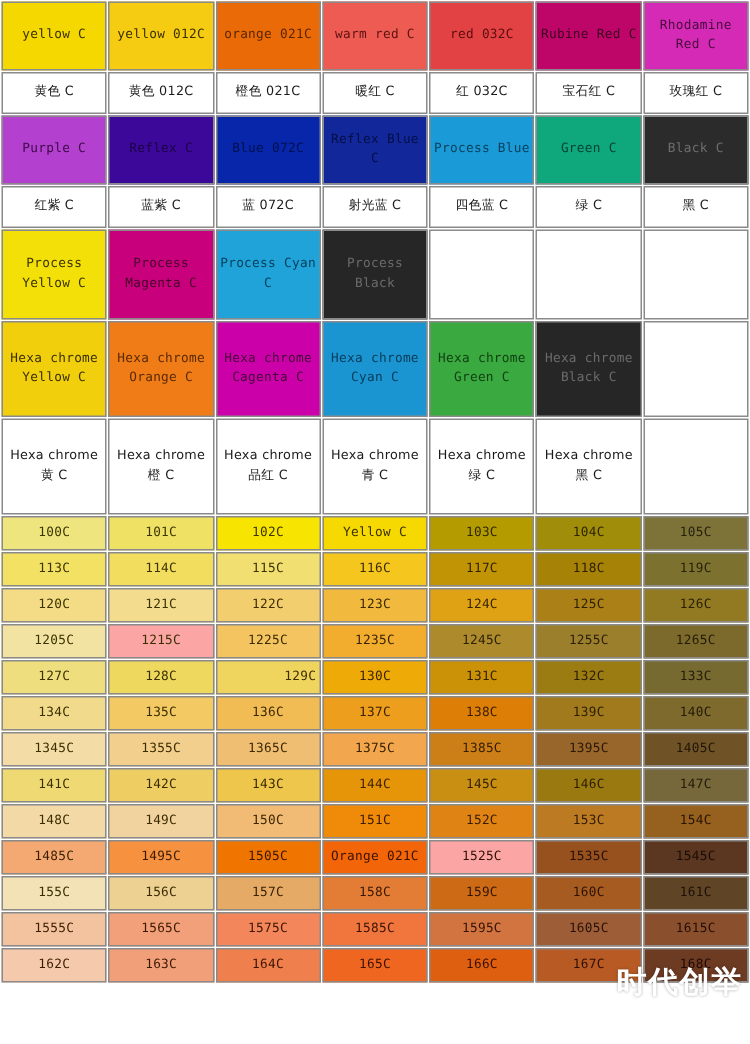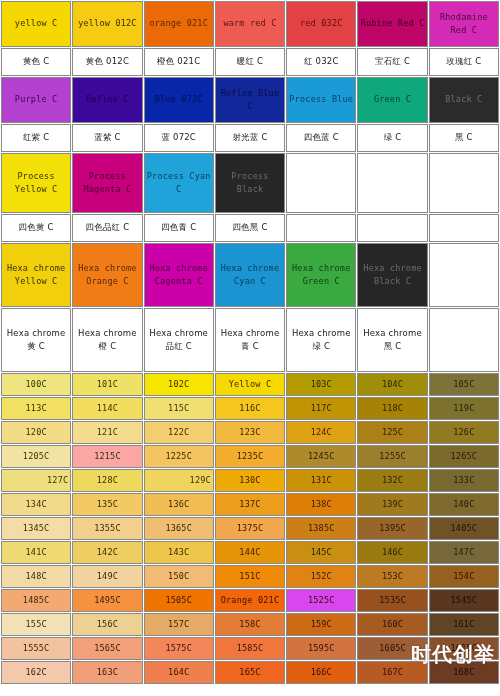--- a/index.html
+++ b/index.html
@@ -201,43 +201,20 @@
             <span class="cell-inner"></span>
           </td>
           <td class="sw-proc blank-cell" style="background: rgb(255, 255, 255); color: rgb(0, 0, 0);">
             <span class="cell-inner"></span>
           </td>
           <td class="sw-proc blank-cell" style="background: rgb(255, 255, 255); color: rgb(0, 0, 0);">
             <span class="cell-inner"></span>
           </td>
         </tr>
       <tr>
-          <td class="cn-label">
-            <span class="cell-inner">四色黄 C</span>
-          </td>
-          <td class="cn-label">
-            <span class="cell-inner">四色品红 C</span>
-          </td>
-          <td class="cn-label">
-            <span class="cell-inner">四色青 C</span>
-          </td>
-          <td class="cn-label">
-            <span class="cell-inner">四色黑 C</span>
-          </td>
-          <td class="cn-label blank-cell">
-            <span class="cell-inner"></span>
-          </td>
-          <td class="cn-label blank-cell">
-            <span class="cell-inner"></span>
-          </td>
-          <td class="cn-label blank-cell">
-            <span class="cell-inner"></span>
-          </td>
-        </tr>
-      <tr>
           <td class="sw-hexa" style="background: rgb(242, 207, 12); color: rgb(58, 48, 0);">
             <span class="cell-inner">Hexa chrome Yellow C</span>
           </td>
           <td class="sw-hexa" style="background: rgb(239, 124, 23); color: rgb(90, 42, 0);">
             <span class="cell-inner">Hexa chrome Orange C</span>
           </td>
           <td class="sw-hexa" style="background: rgb(204, 0, 168); color: rgb(70, 0, 58);">
             <span class="cell-inner">Hexa chrome Cagenta C</span>
           </td>
           <td class="sw-hexa" style="background: rgb(27, 149, 210); color: rgb(8, 59, 88);">
@@ -364,21 +341,21 @@
             <span class="cell-inner">1245C</span>
           </td>
           <td class="num-cell" style="background: rgb(155, 127, 44); color: rgb(41, 31, 5);">
             <span class="cell-inner">1255C</span>
           </td>
           <td class="num-cell" style="background: rgb(124, 106, 44); color: rgb(35, 27, 6);">
             <span class="cell-inner">1265C</span>
           </td>
         </tr>
         <tr>
-          <td class="num-cell" style="background: rgb(238, 222, 126); color: rgb(58, 50, 0); text-align: right;">
+          <td class="num-cell" style="background: rgb(238, 222, 126); color: rgb(58, 50, 0);">
             <span class="cell-inner">127C</span>
           </td>
           <td class="num-cell" style="background: rgb(238, 216, 94); color: rgb(58, 49, 0);">
             <span class="cell-inner">128C</span>
           </td>
           <td class="num-cell" style="background: rgb(239, 212, 94); color: rgb(58, 48, 0); text-align: right;">
             <span class="cell-inner">129C</span>
           </td>
           <td class="num-cell" style="background: rgb(238, 170, 6); color: rgb(58, 35, 0);">
             <span class="cell-inner">130C</span>
@@ -491,21 +468,21 @@
           </td>
           <td class="num-cell" style="background: rgb(245, 145, 63); color: rgb(58, 27, 0);">
             <span class="cell-inner">1495C</span>
           </td>
           <td class="num-cell" style="background: rgb(240, 116, 0); color: rgb(58, 21, 0);">
             <span class="cell-inner">1505C</span>
           </td>
           <td class="num-cell" style="background: rgb(242, 101, 8); color: rgb(58, 18, 0);">
             <span class="cell-inner">Orange 021C</span>
           </td>
-          <td class="num-cell" style="background: #d946ef; color: rgb(47, 16, 2);">
+          <td class="num-cell" style="background: #fca5a5; color: rgb(47, 16, 2);">
             <span class="cell-inner">1525C</span>
           </td>
           <td class="num-cell" style="background: rgb(150, 81, 31); color: rgb(39, 15, 4);">
             <span class="cell-inner">1535C</span>
           </td>
           <td class="num-cell" style="background: rgb(91, 54, 32); color: rgb(26, 12, 5);">
             <span class="cell-inner">1545C</span>
           </td>
         </tr>
         <tr>

